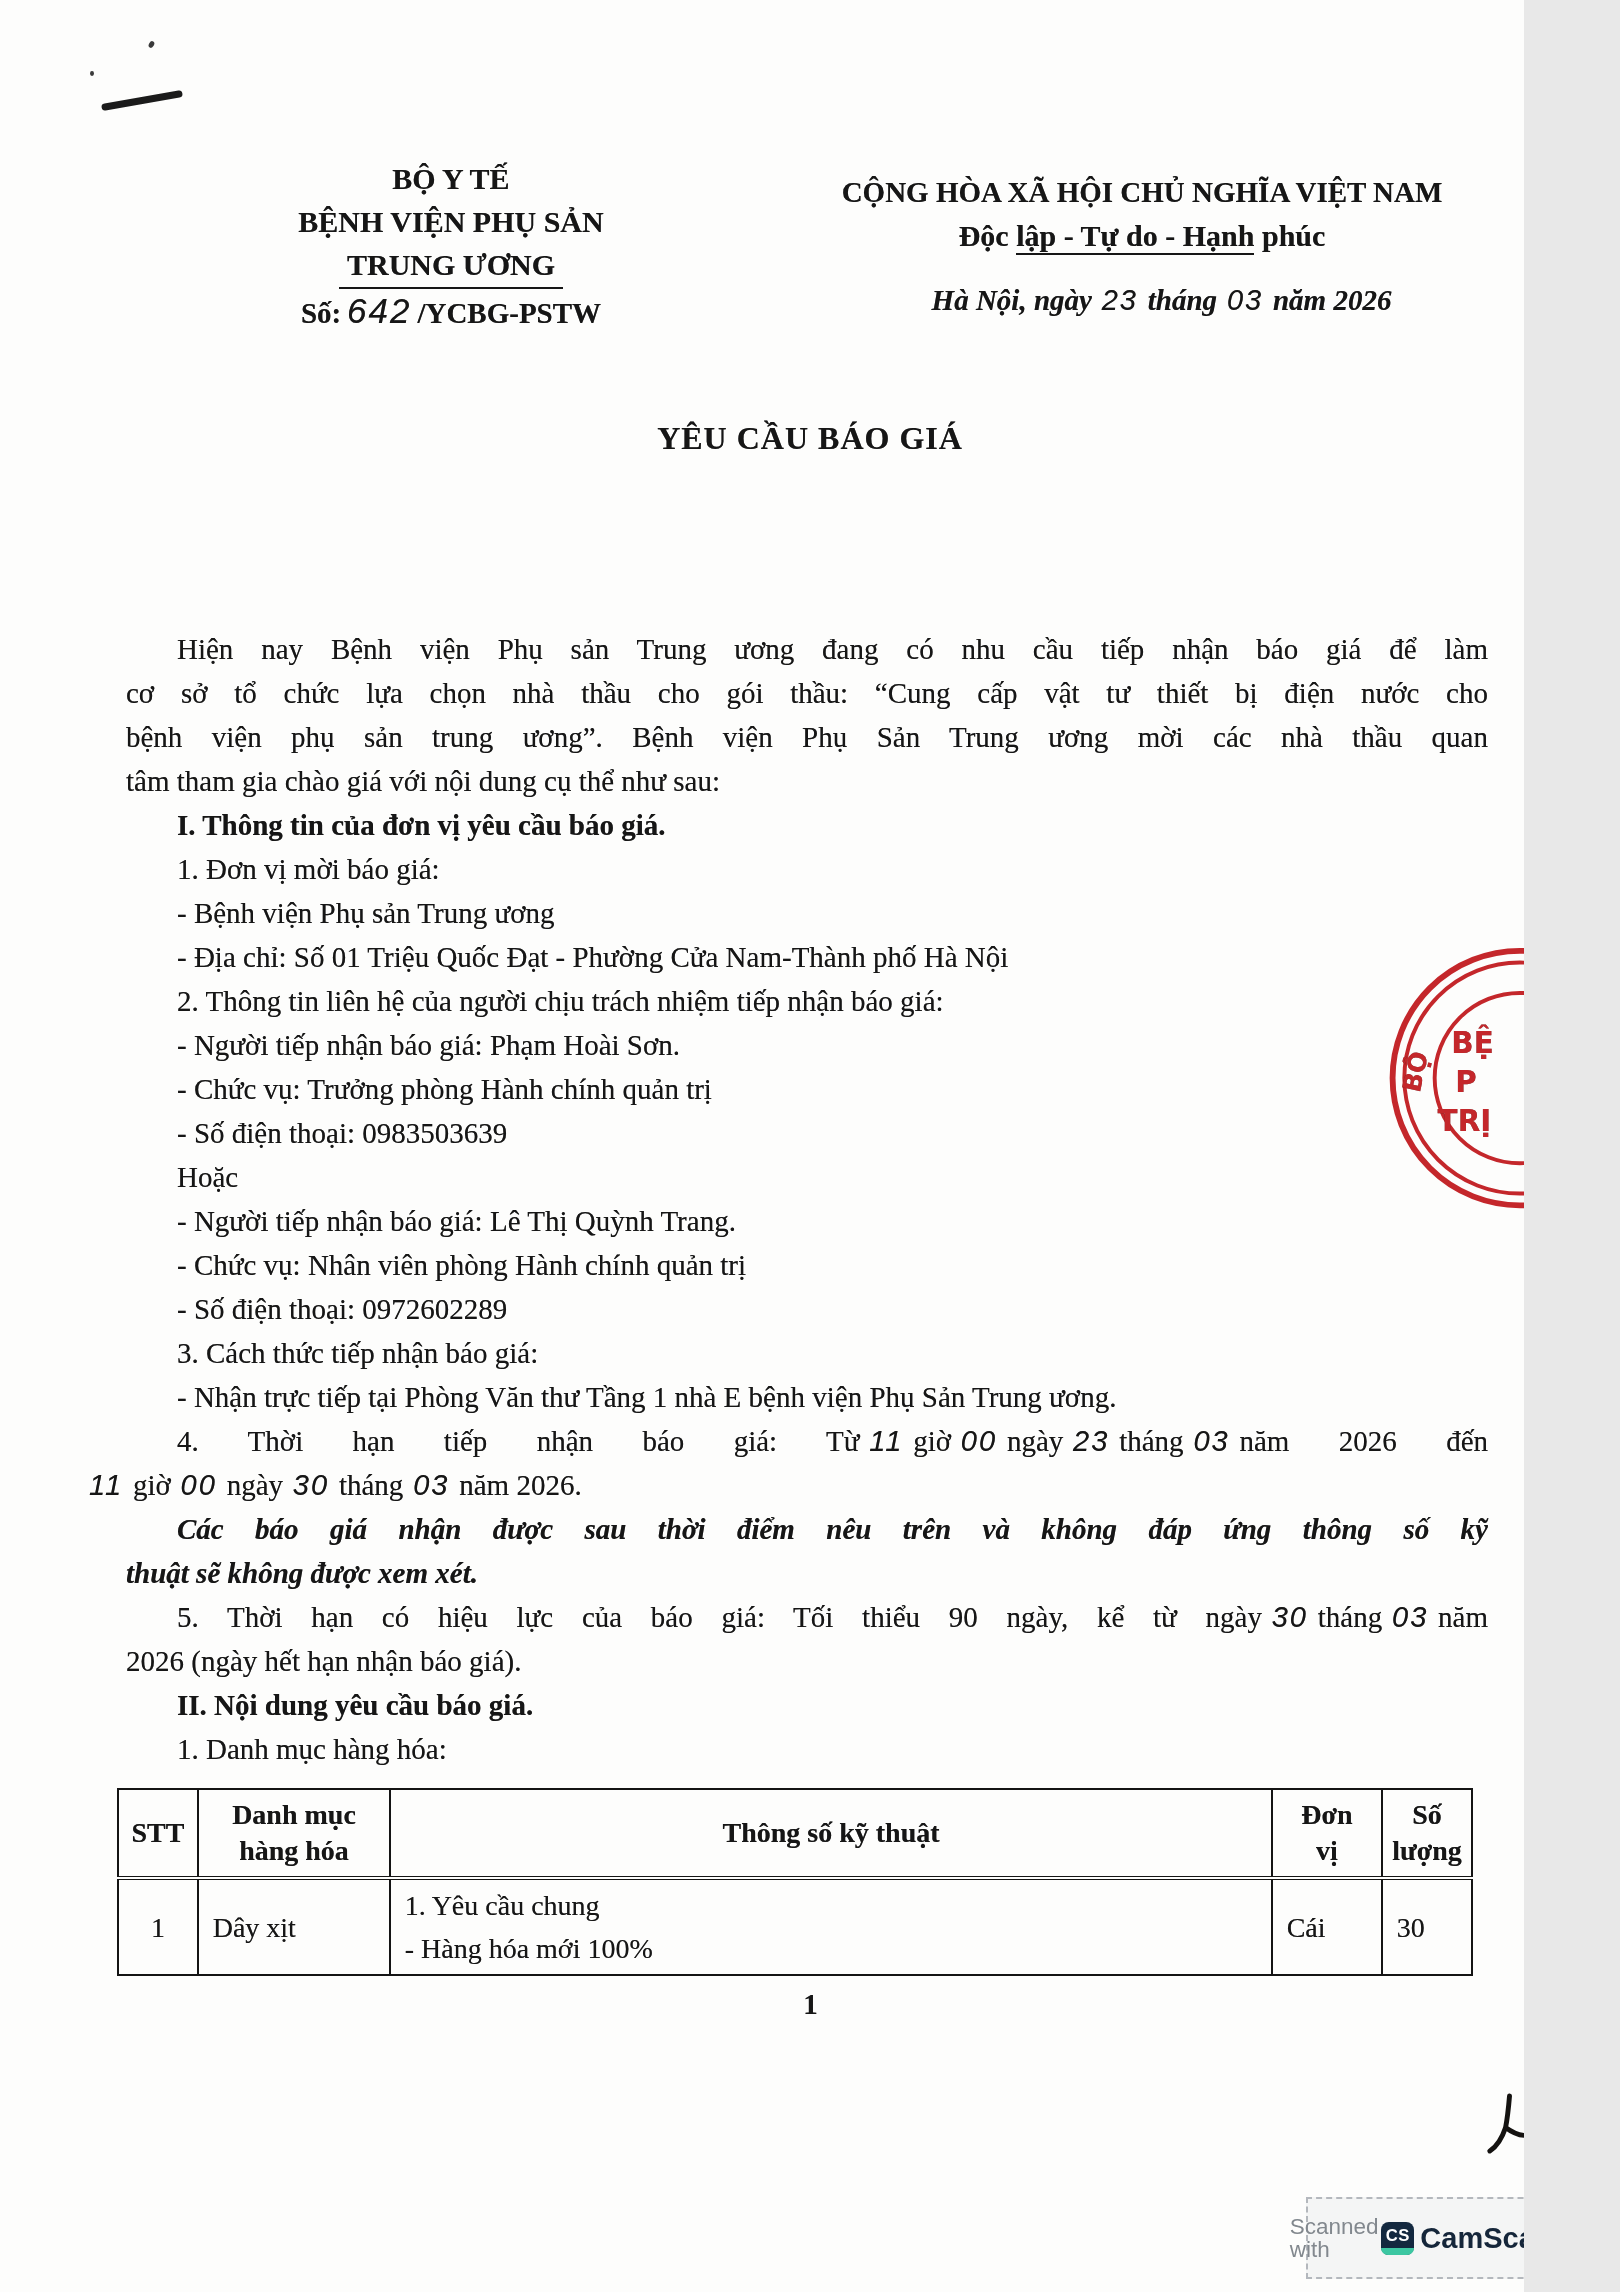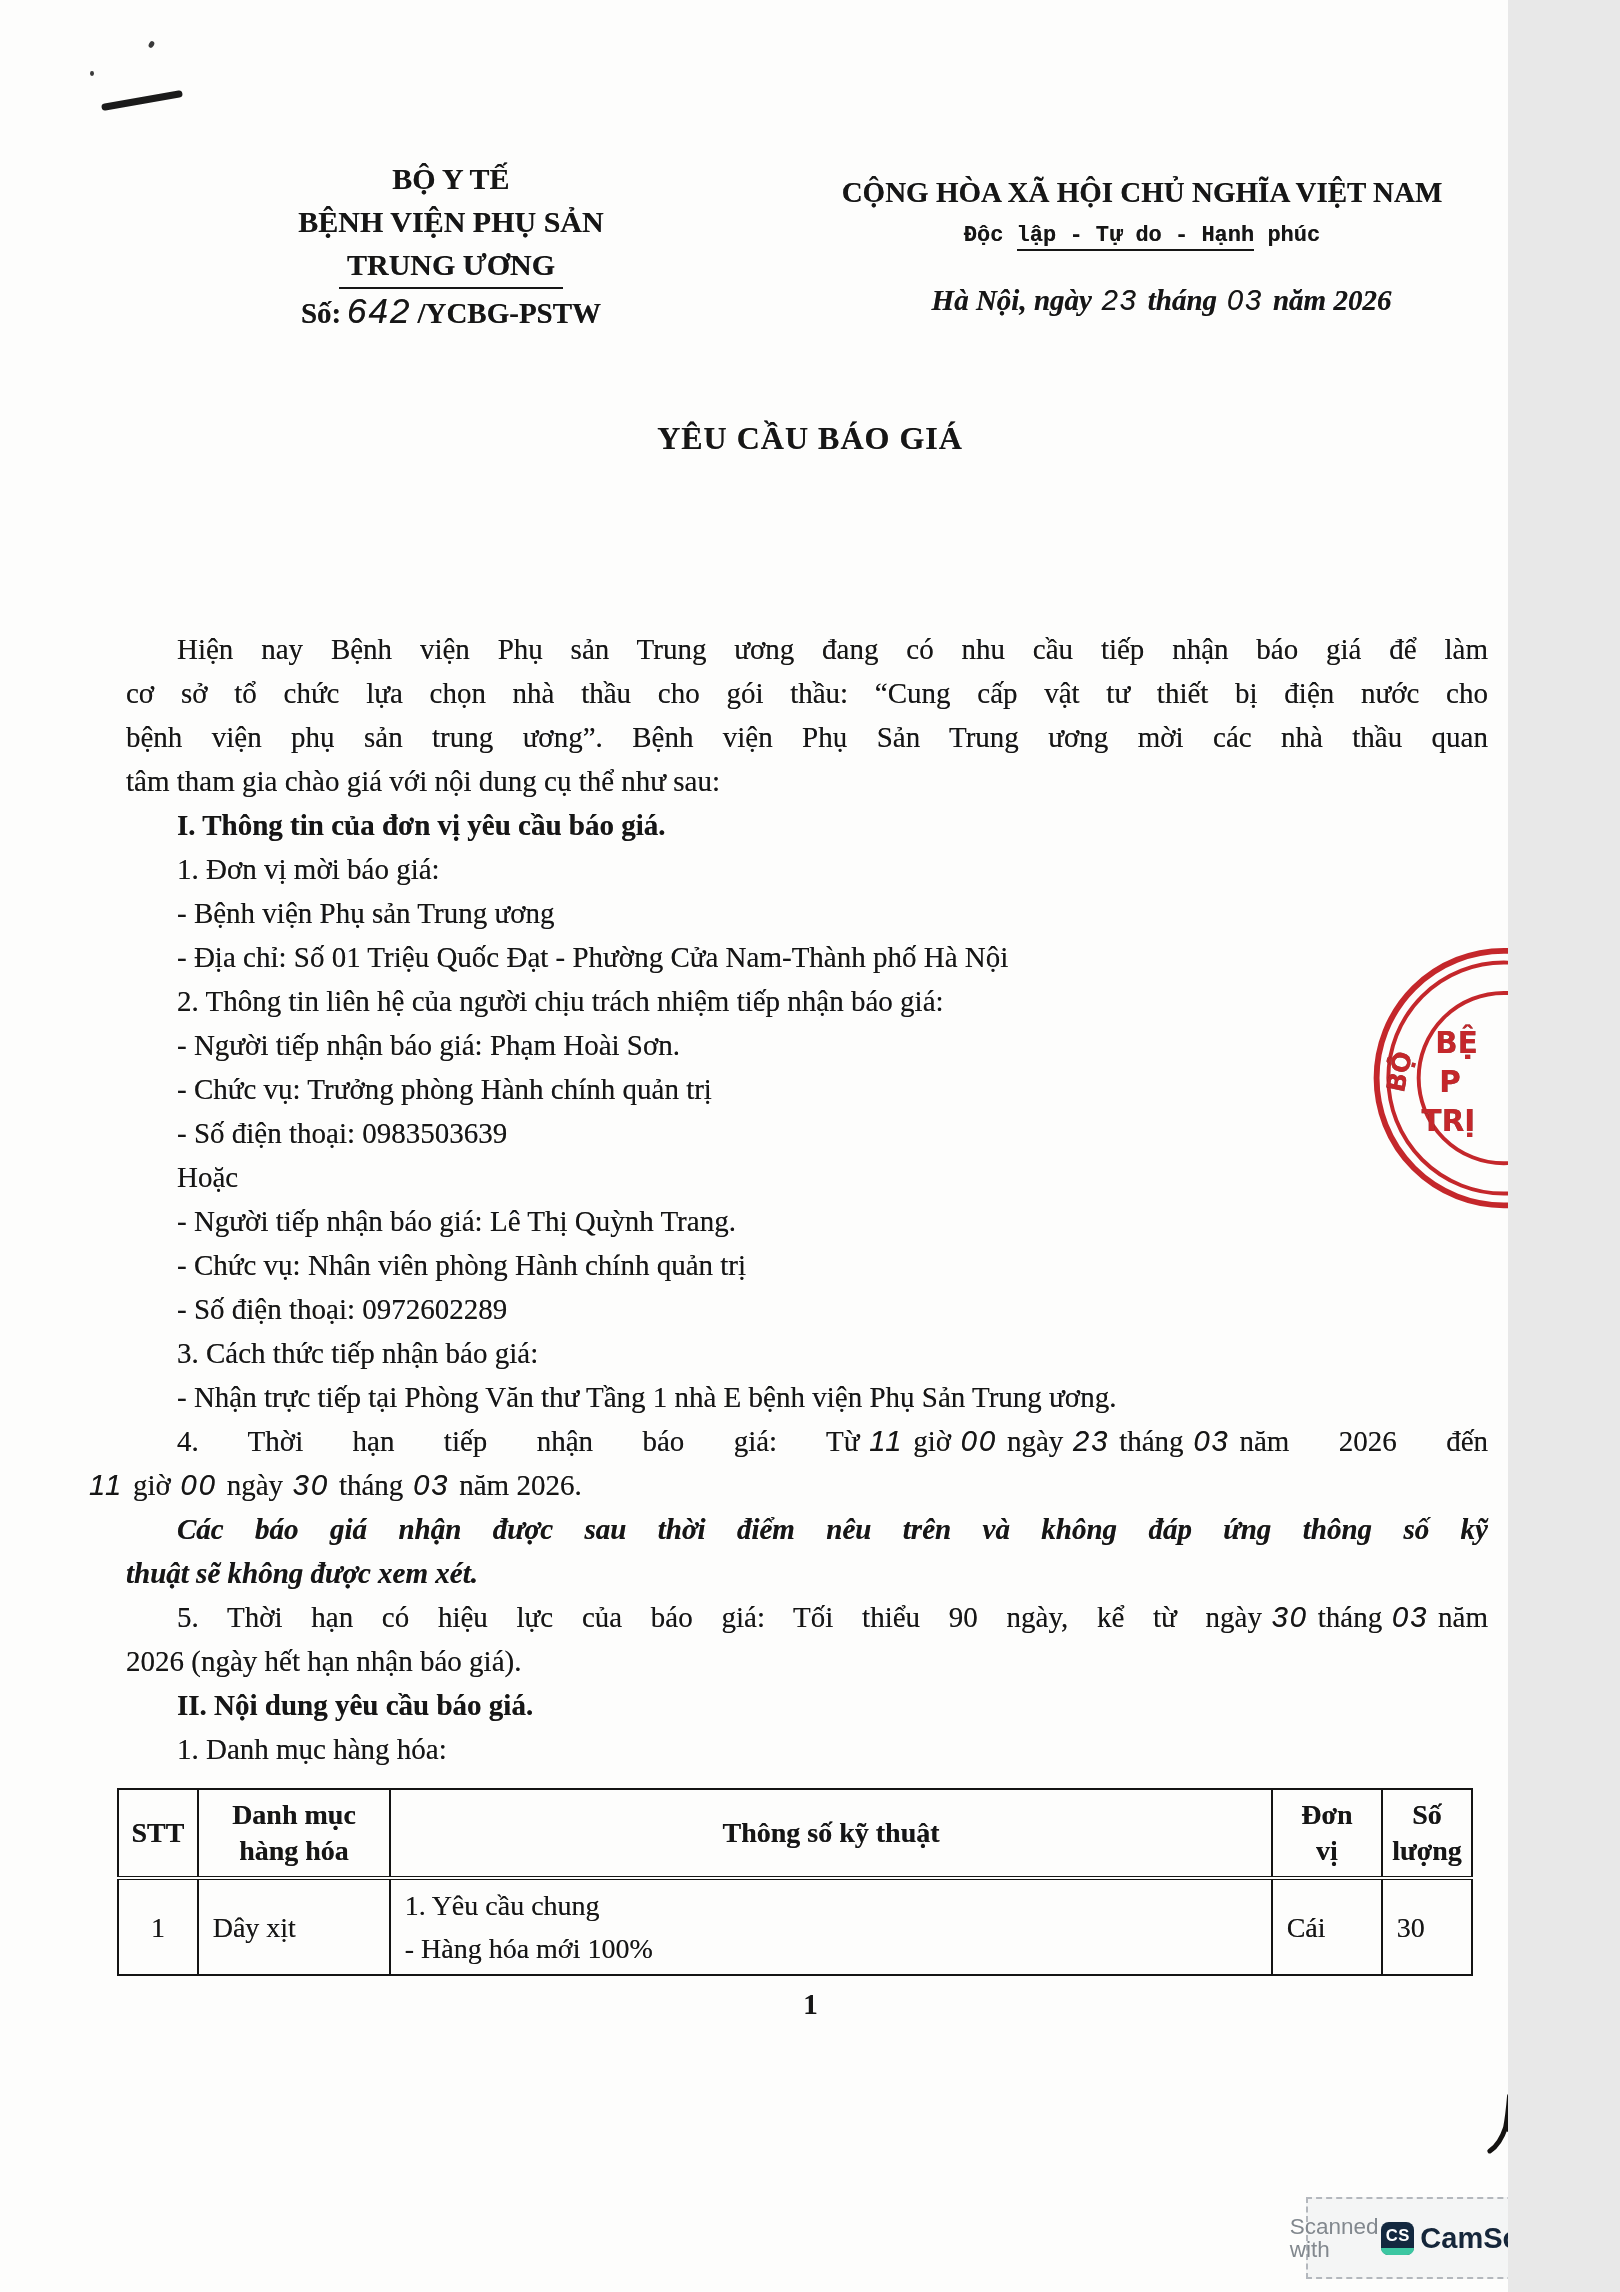--- a/index.html
+++ b/index.html
@@ -2,39 +2,40 @@
 <html><head>
 <meta charset="utf-8">
 <style>
   html,body { margin:0; padding:0; background:#e8e8e8; }
   .page {
     position:relative; width:1508px; height:2293px;
     background:#fdfdfc; overflow:hidden;
     font-family:"Liberation Serif", serif;
     color:#161616;
     text-shadow:0 0 0.5px rgba(20,20,20,.6);
+    padding-left:16px;
   }
   
   .pen-stroke { position:absolute; left:101px; top:97px; width:82px; height:6.9px;
     background:#1b1b1b; border-radius:3.9px; transform:rotate(-10deg); }
   .dot { position:absolute; background:#3a3a3a; border-radius:50%; }
   .dot.d1 { left:149px; top:41px; width:4.9px; height:6.9px; transform:rotate(30deg); }
   .dot.d2 { left:90px; top:71px; width:3.9px; height:4.9px; }
   .edge-top { position:absolute; left:1574px; top:17.6px; width:8.8px; height:86px;
     background:linear-gradient(#42301c,#6d4b2b 40%,#2a2114); opacity:.9; }
   .edge-line { position:absolute; left:1578px; top:1843px; width:6.9px; height:310px; background:#14120e; }
   .ink-mark { position:absolute; }
   
   .lh-left { position:absolute; left:157px; top:157px; width:588px; text-align:center;
     font-weight:bold; font-size:30px; line-height:43px; }
   .lh-left .u { display:inline-block; border-bottom:2.9px solid #161616; padding:0 7.8px 1px 7.8px; }
   .so-line { font-size:29px; }
   .lh-right { position:absolute; left:755px; top:171px; width:774px; text-align:center; }
   .lh-right .nat { font-weight:bold; font-size:29px; line-height:43px; }
-  .motto { font-weight:bold; font-size:22px; line-height:43px;font-family:Liberation Mono, monospace; }
+  .motto { font-weight:bold; font-size:30px; line-height:43px; }
   .motto .u2 { border-bottom:2.9px solid #161616; padding-bottom:1px; }
   .dateline { margin-top:27.4px; font-style:italic; font-weight:bold; font-size:29px; padding-left:39px; }
   
   .hw { font-family:Liberation Sans, sans-serif; font-style:italic; font-weight:400;
     margin:0 9.8px; letter-spacing:2px; }
   .hw.big { font-size:35px; margin:0 5.9px; }
   .hw.out { margin-left:-37px; }
   
   .doc-title { position:absolute; top:420px; left:0; width:1620px; text-align:center;
     font-weight:bold; font-size:32px; letter-spacing:1px; }

